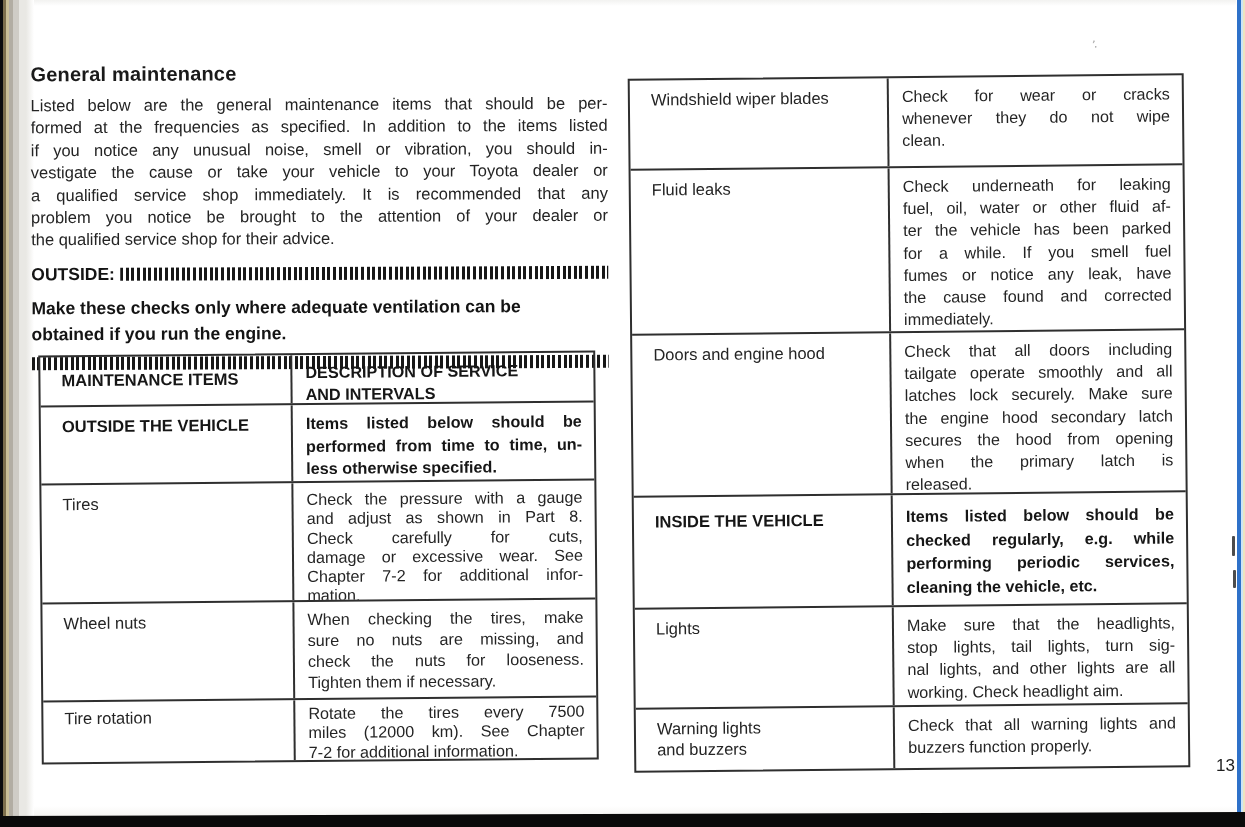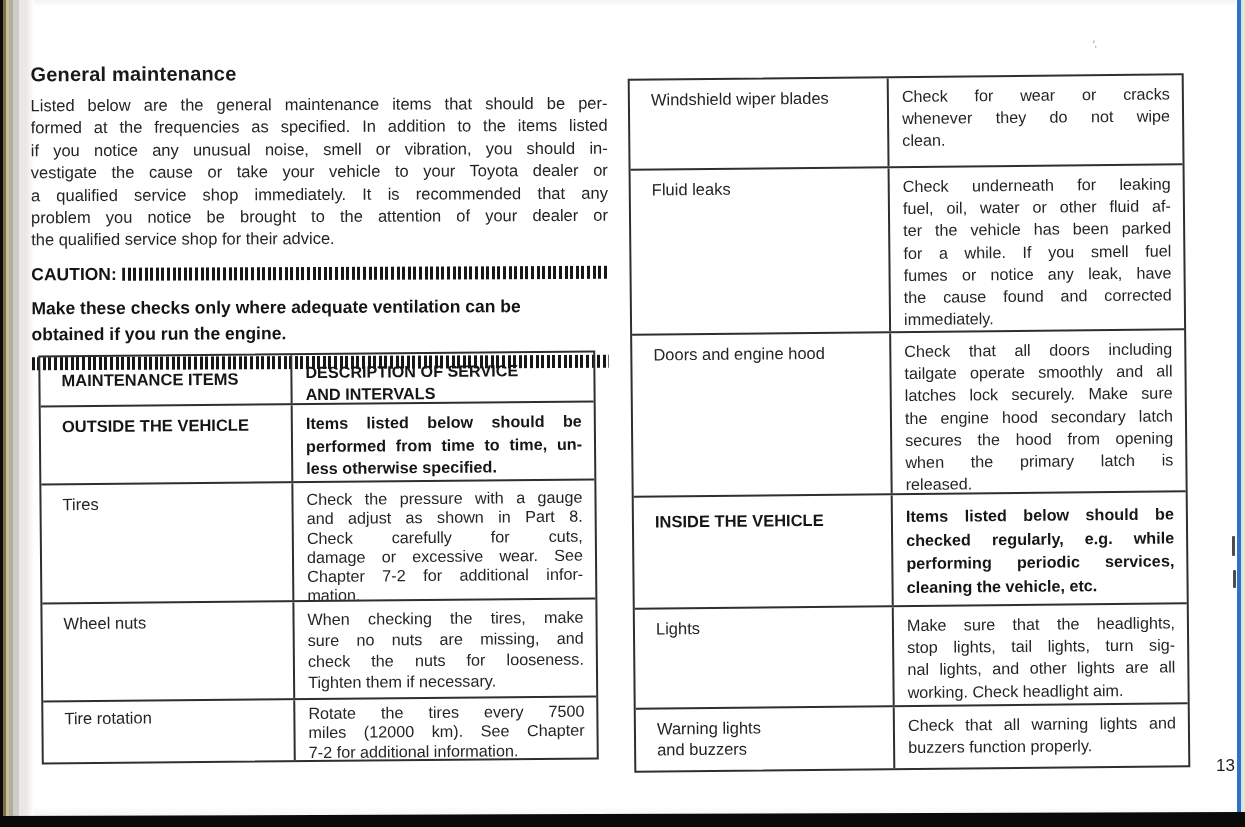--- a/index.html
+++ b/index.html
@@ -85,21 +85,21 @@
     <div class="intro">
         <div class="jl">Listed below are the general maintenance items that should be per-</div>
         <div class="jl">formed at the frequencies as specified. In addition to the items listed</div>
         <div class="jl">if you notice any unusual noise, smell or vibration, you should in-</div>
         <div class="jl">vestigate the cause or take your vehicle to your Toyota dealer or</div>
         <div class="jl">a qualified service shop immediately. It is recommended that any</div>
         <div class="jl">problem you notice be brought to the attention of your dealer or</div>
         <div>the qualified service shop for their advice.</div>
       </div>
     <div class="caution-row">
-      <span class="caution-label">CAUTION:</span>
+      <span class="caution-label">OUTSIDE:</span>
       <span class="hatch"></span>
     </div>
     <div class="caution-text">
         <div>Make these checks only where adequate ventilation can be</div>
         <div>obtained if you run the engine.</div>
       </div>
     <div class="hatch fullhatch"></div>
   </div>
 
   <div class="tbl ltable">

